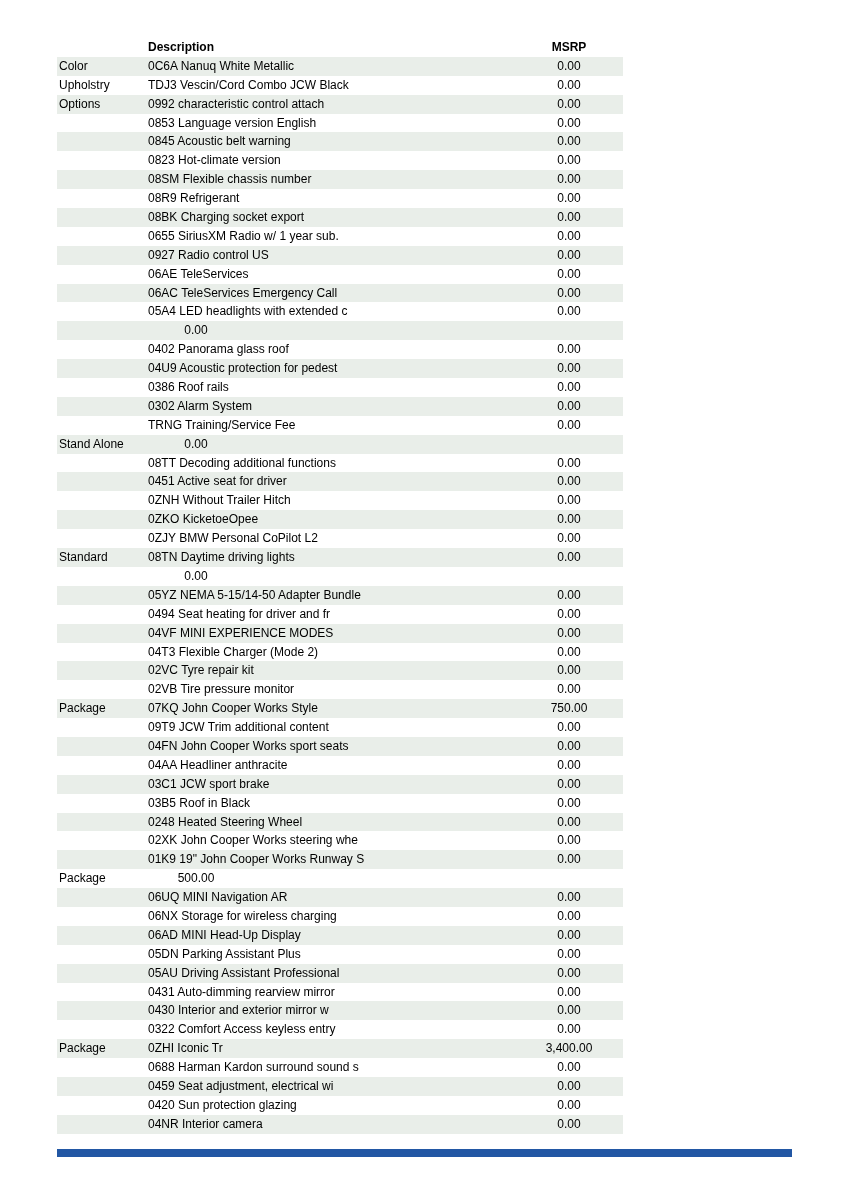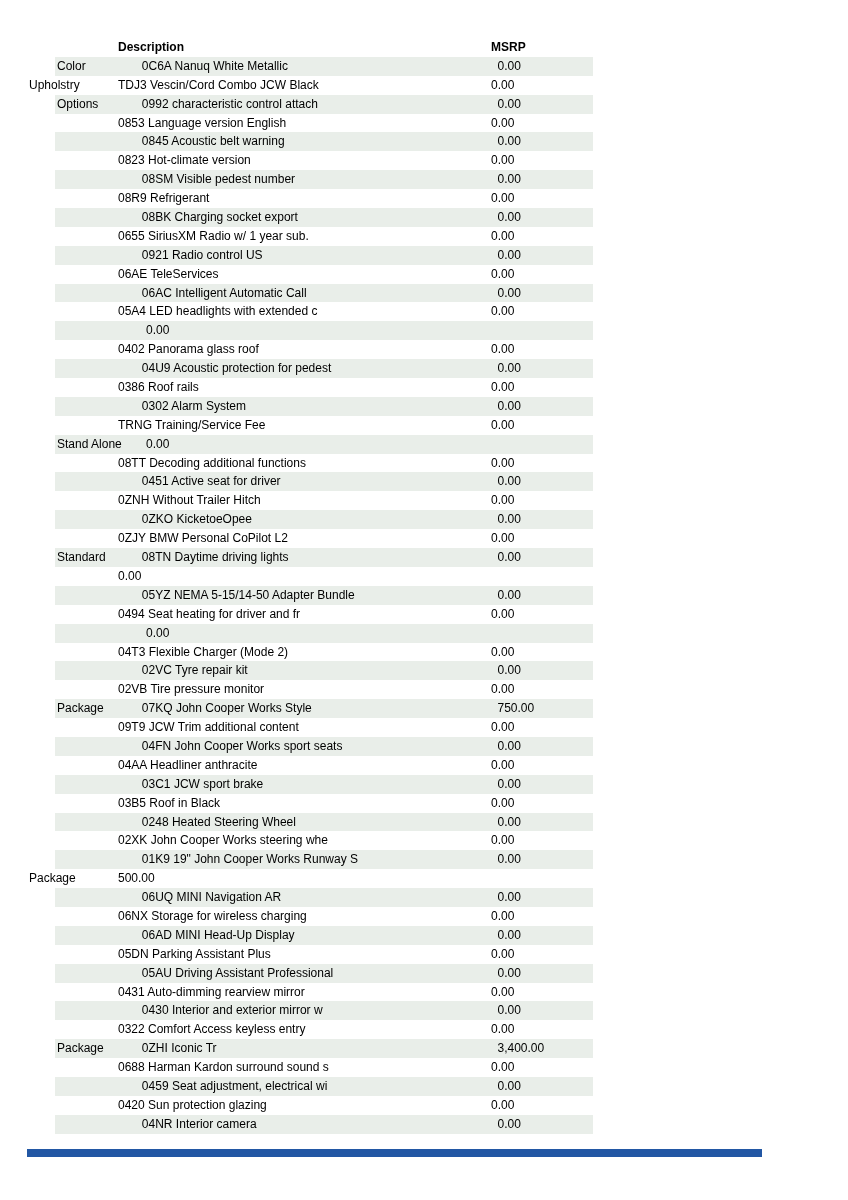--- a/index.html
+++ b/index.html
@@ -10,21 +10,21 @@
   body {
     width: 848px;
     height: 1200px;
     font-family: "Liberation Sans", sans-serif;
     font-size: 12px;
     color: #000000;
     overflow: hidden;
   }
   .page {
     position: relative;
-    padding: 38px 0 0 27px;
+    padding: 38px 0 0 57px;
     box-sizing: border-box;
     width: 848px;
     height: 1200px;
   }
   .table {
     width: 566px;
   }
   .header-row, .row {
     display: flex;
     height: 18.9px;
@@ -33,22 +33,22 @@
   }
   .header-row {
     font-weight: bold;
   }
   .cell {
     white-space: nowrap;
     overflow: hidden;
   }
   .cell.cat  { width: 91px;  padding-left: 2px; box-sizing: border-box; }
   .cell.desc { width: 373px; }
-  .cell.msrp { width: 100px; text-align: left; padding-right: 4px; box-sizing: border-box; }
-  .row.shaded { background: var(--shade, #e9eee9); margin-left: 28px; }
+  .cell.msrp { width: 100px; text-align: center; padding-right: 4px; box-sizing: border-box; }
+  .row.shaded { background: var(--shade, #e9eee9); }
   .bottom-bar {
     width: 735px;
     height: 8px;
     margin-top: 15px;
     background: var(--bar, #2257a4);
   }
 </style>
 </head>
 <body>
 
@@ -85,51 +85,51 @@
           <div class="cell desc">0845 Acoustic belt warning</div>
           <div class="cell msrp">0.00</div>
         </div>
         <div class="row">
           <div class="cell cat"></div>
           <div class="cell desc">0823 Hot-climate version</div>
           <div class="cell msrp">0.00</div>
         </div>
         <div class="row shaded">
           <div class="cell cat"></div>
-          <div class="cell desc">08SM Visible pedest number</div>
+          <div class="cell desc">08SM Flexible chassis number</div>
           <div class="cell msrp">0.00</div>
         </div>
         <div class="row">
           <div class="cell cat"></div>
           <div class="cell desc">08R9 Refrigerant</div>
           <div class="cell msrp">0.00</div>
         </div>
         <div class="row shaded">
           <div class="cell cat"></div>
           <div class="cell desc">08BK Charging socket export</div>
           <div class="cell msrp">0.00</div>
         </div>
         <div class="row">
           <div class="cell cat"></div>
           <div class="cell desc">0655 SiriusXM Radio w/ 1 year sub.</div>
           <div class="cell msrp">0.00</div>
         </div>
         <div class="row shaded">
           <div class="cell cat"></div>
-          <div class="cell desc">0921 Radio control US</div>
+          <div class="cell desc">0927 Radio control US</div>
           <div class="cell msrp">0.00</div>
         </div>
         <div class="row">
           <div class="cell cat"></div>
           <div class="cell desc">06AE TeleServices</div>
           <div class="cell msrp">0.00</div>
         </div>
         <div class="row shaded">
           <div class="cell cat"></div>
-          <div class="cell desc">06AC Intelligent Automatic Call</div>
+          <div class="cell desc">06AC TeleServices Emergency Call</div>
           <div class="cell msrp">0.00</div>
         </div>
         <div class="row">
           <div class="cell cat"></div>
           <div class="cell desc">05A4 LED headlights with extended c</div>
           <div class="cell msrp">0.00</div>
         </div>
         <div class="row shaded">
           <div class="cell cat"></div>
           <div class="cell msrp">0.00</div>
@@ -202,20 +202,21 @@
           <div class="cell desc">05YZ NEMA 5-15/14-50 Adapter Bundle</div>
           <div class="cell msrp">0.00</div>
         </div>
         <div class="row">
           <div class="cell cat"></div>
           <div class="cell desc">0494 Seat heating for driver and fr</div>
           <div class="cell msrp">0.00</div>
         </div>
         <div class="row shaded">
           <div class="cell cat"></div>
+          <div class="cell desc">04VF MINI EXPERIENCE MODES</div>
           <div class="cell msrp">0.00</div>
         </div>
         <div class="row">
           <div class="cell cat"></div>
           <div class="cell desc">04T3 Flexible Charger (Mode 2)</div>
           <div class="cell msrp">0.00</div>
         </div>
         <div class="row shaded">
           <div class="cell cat"></div>
           <div class="cell desc">02VC Tyre repair kit</div>

